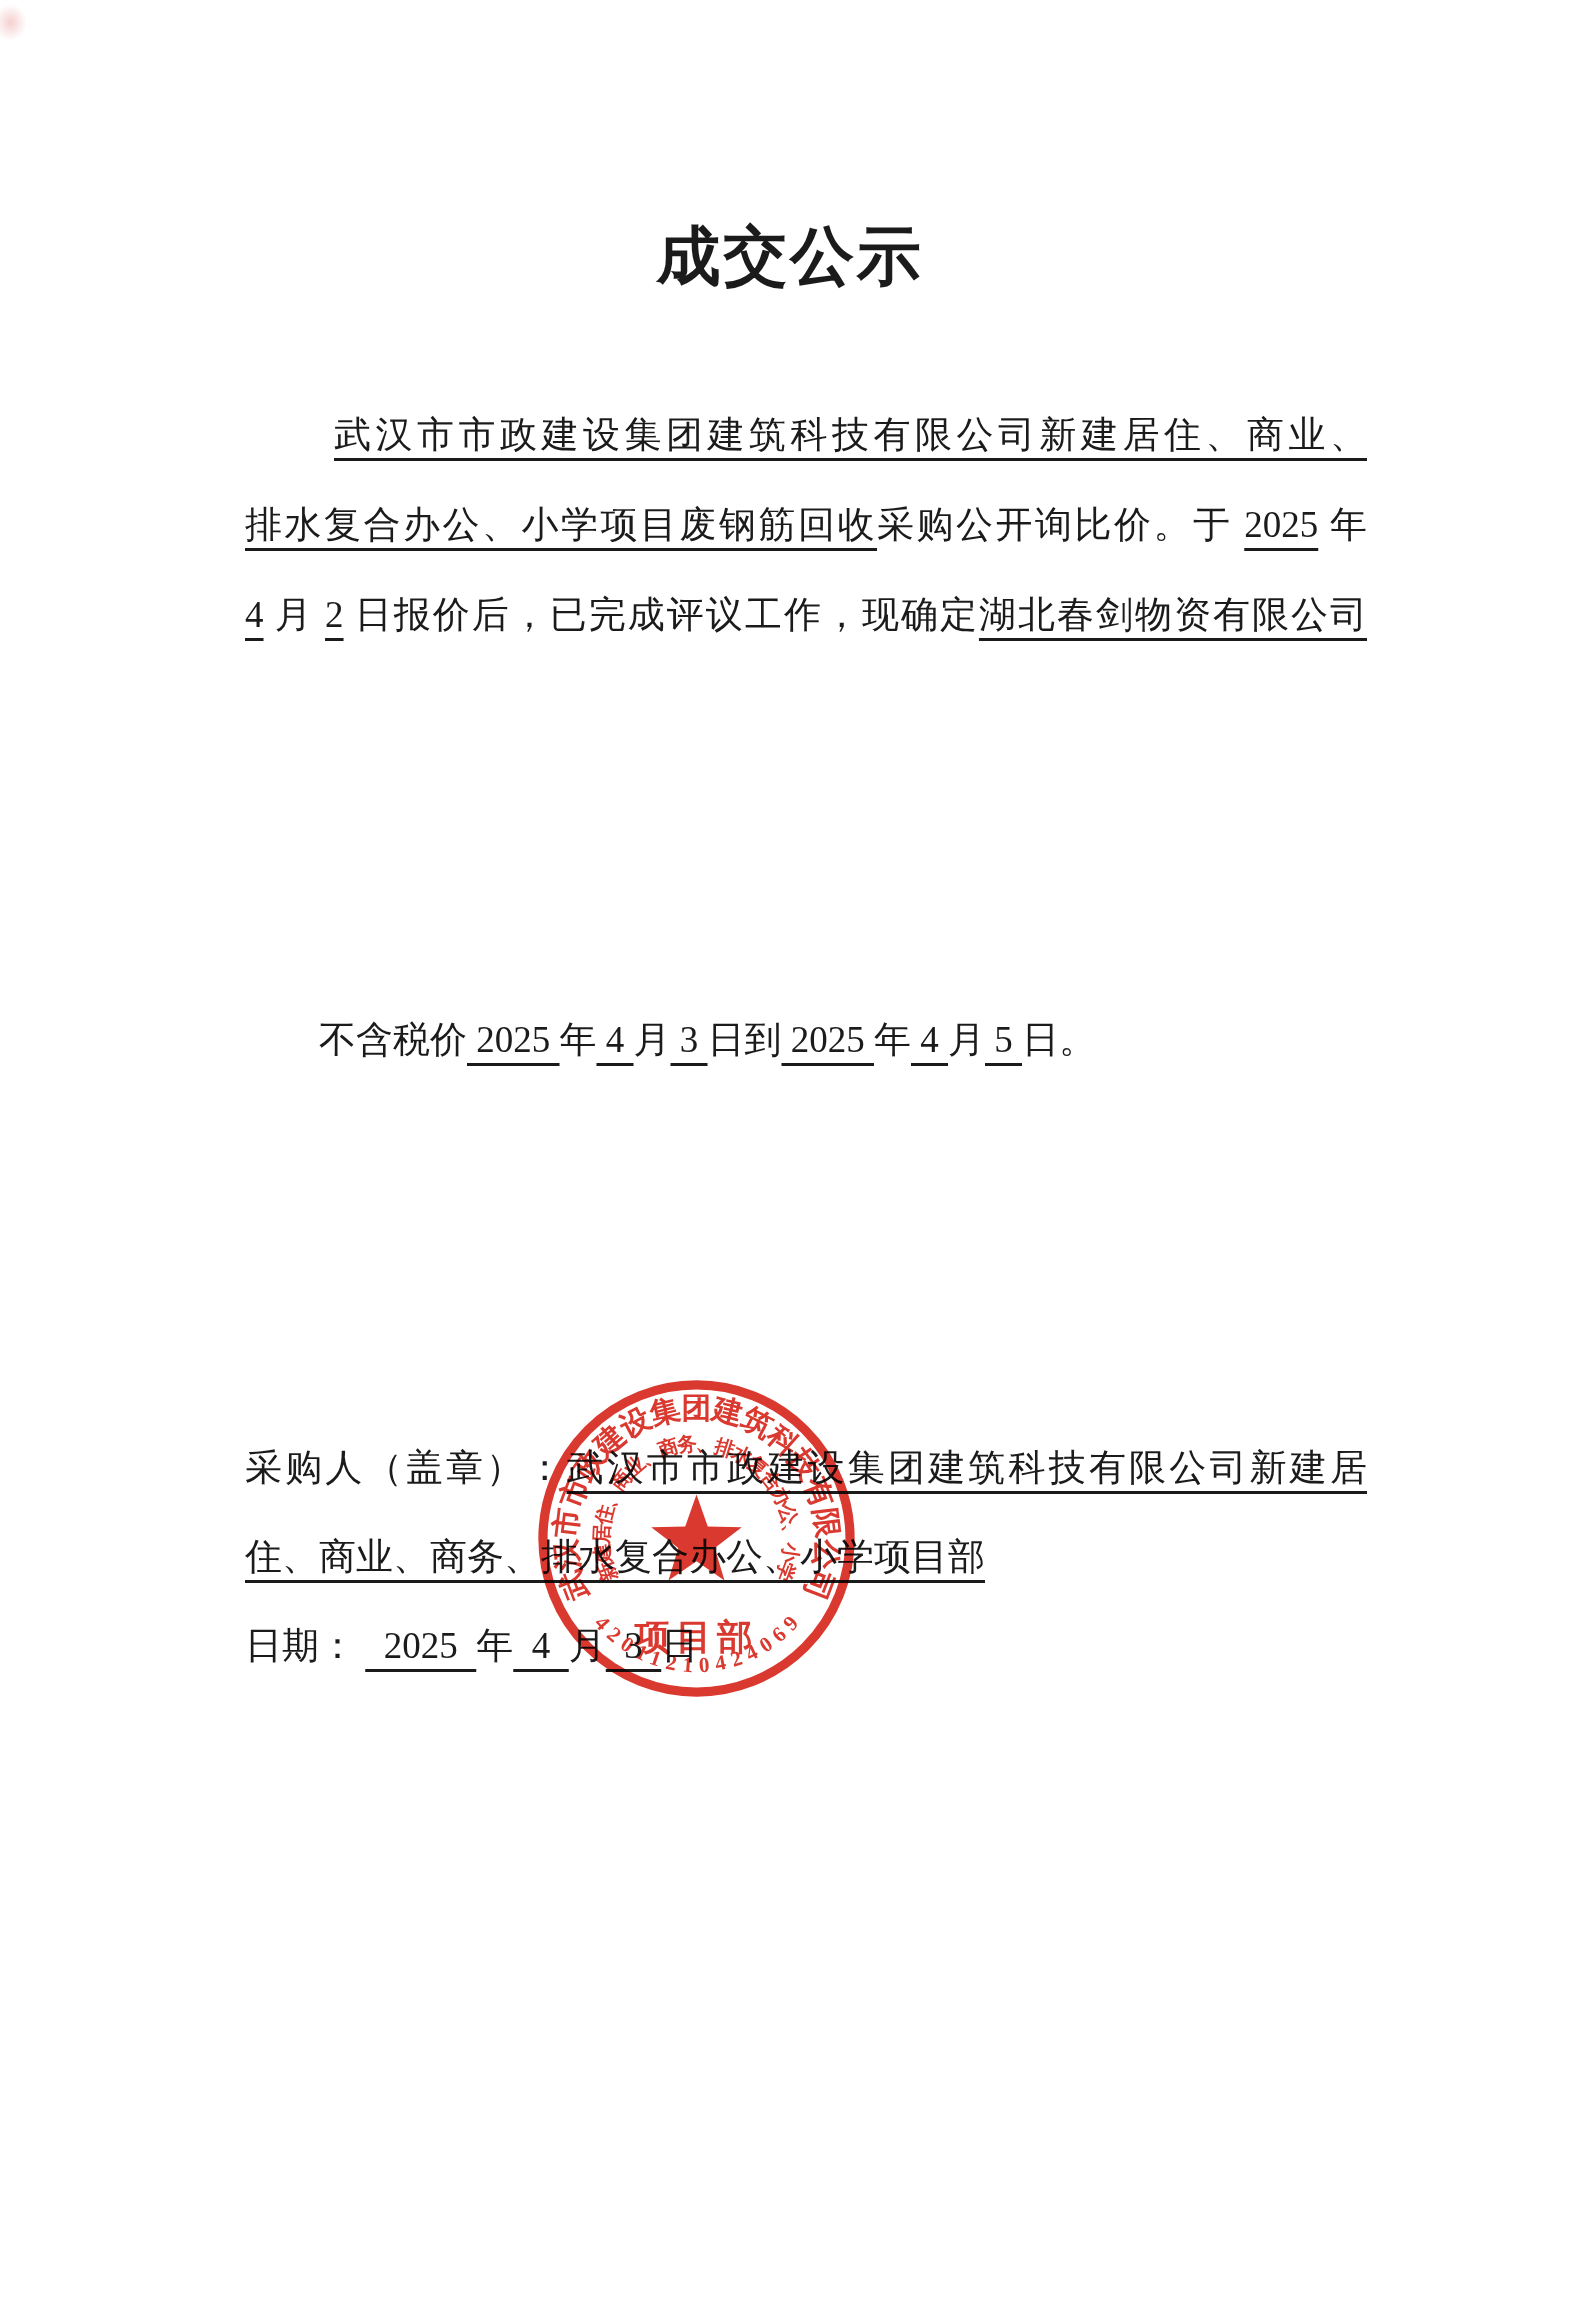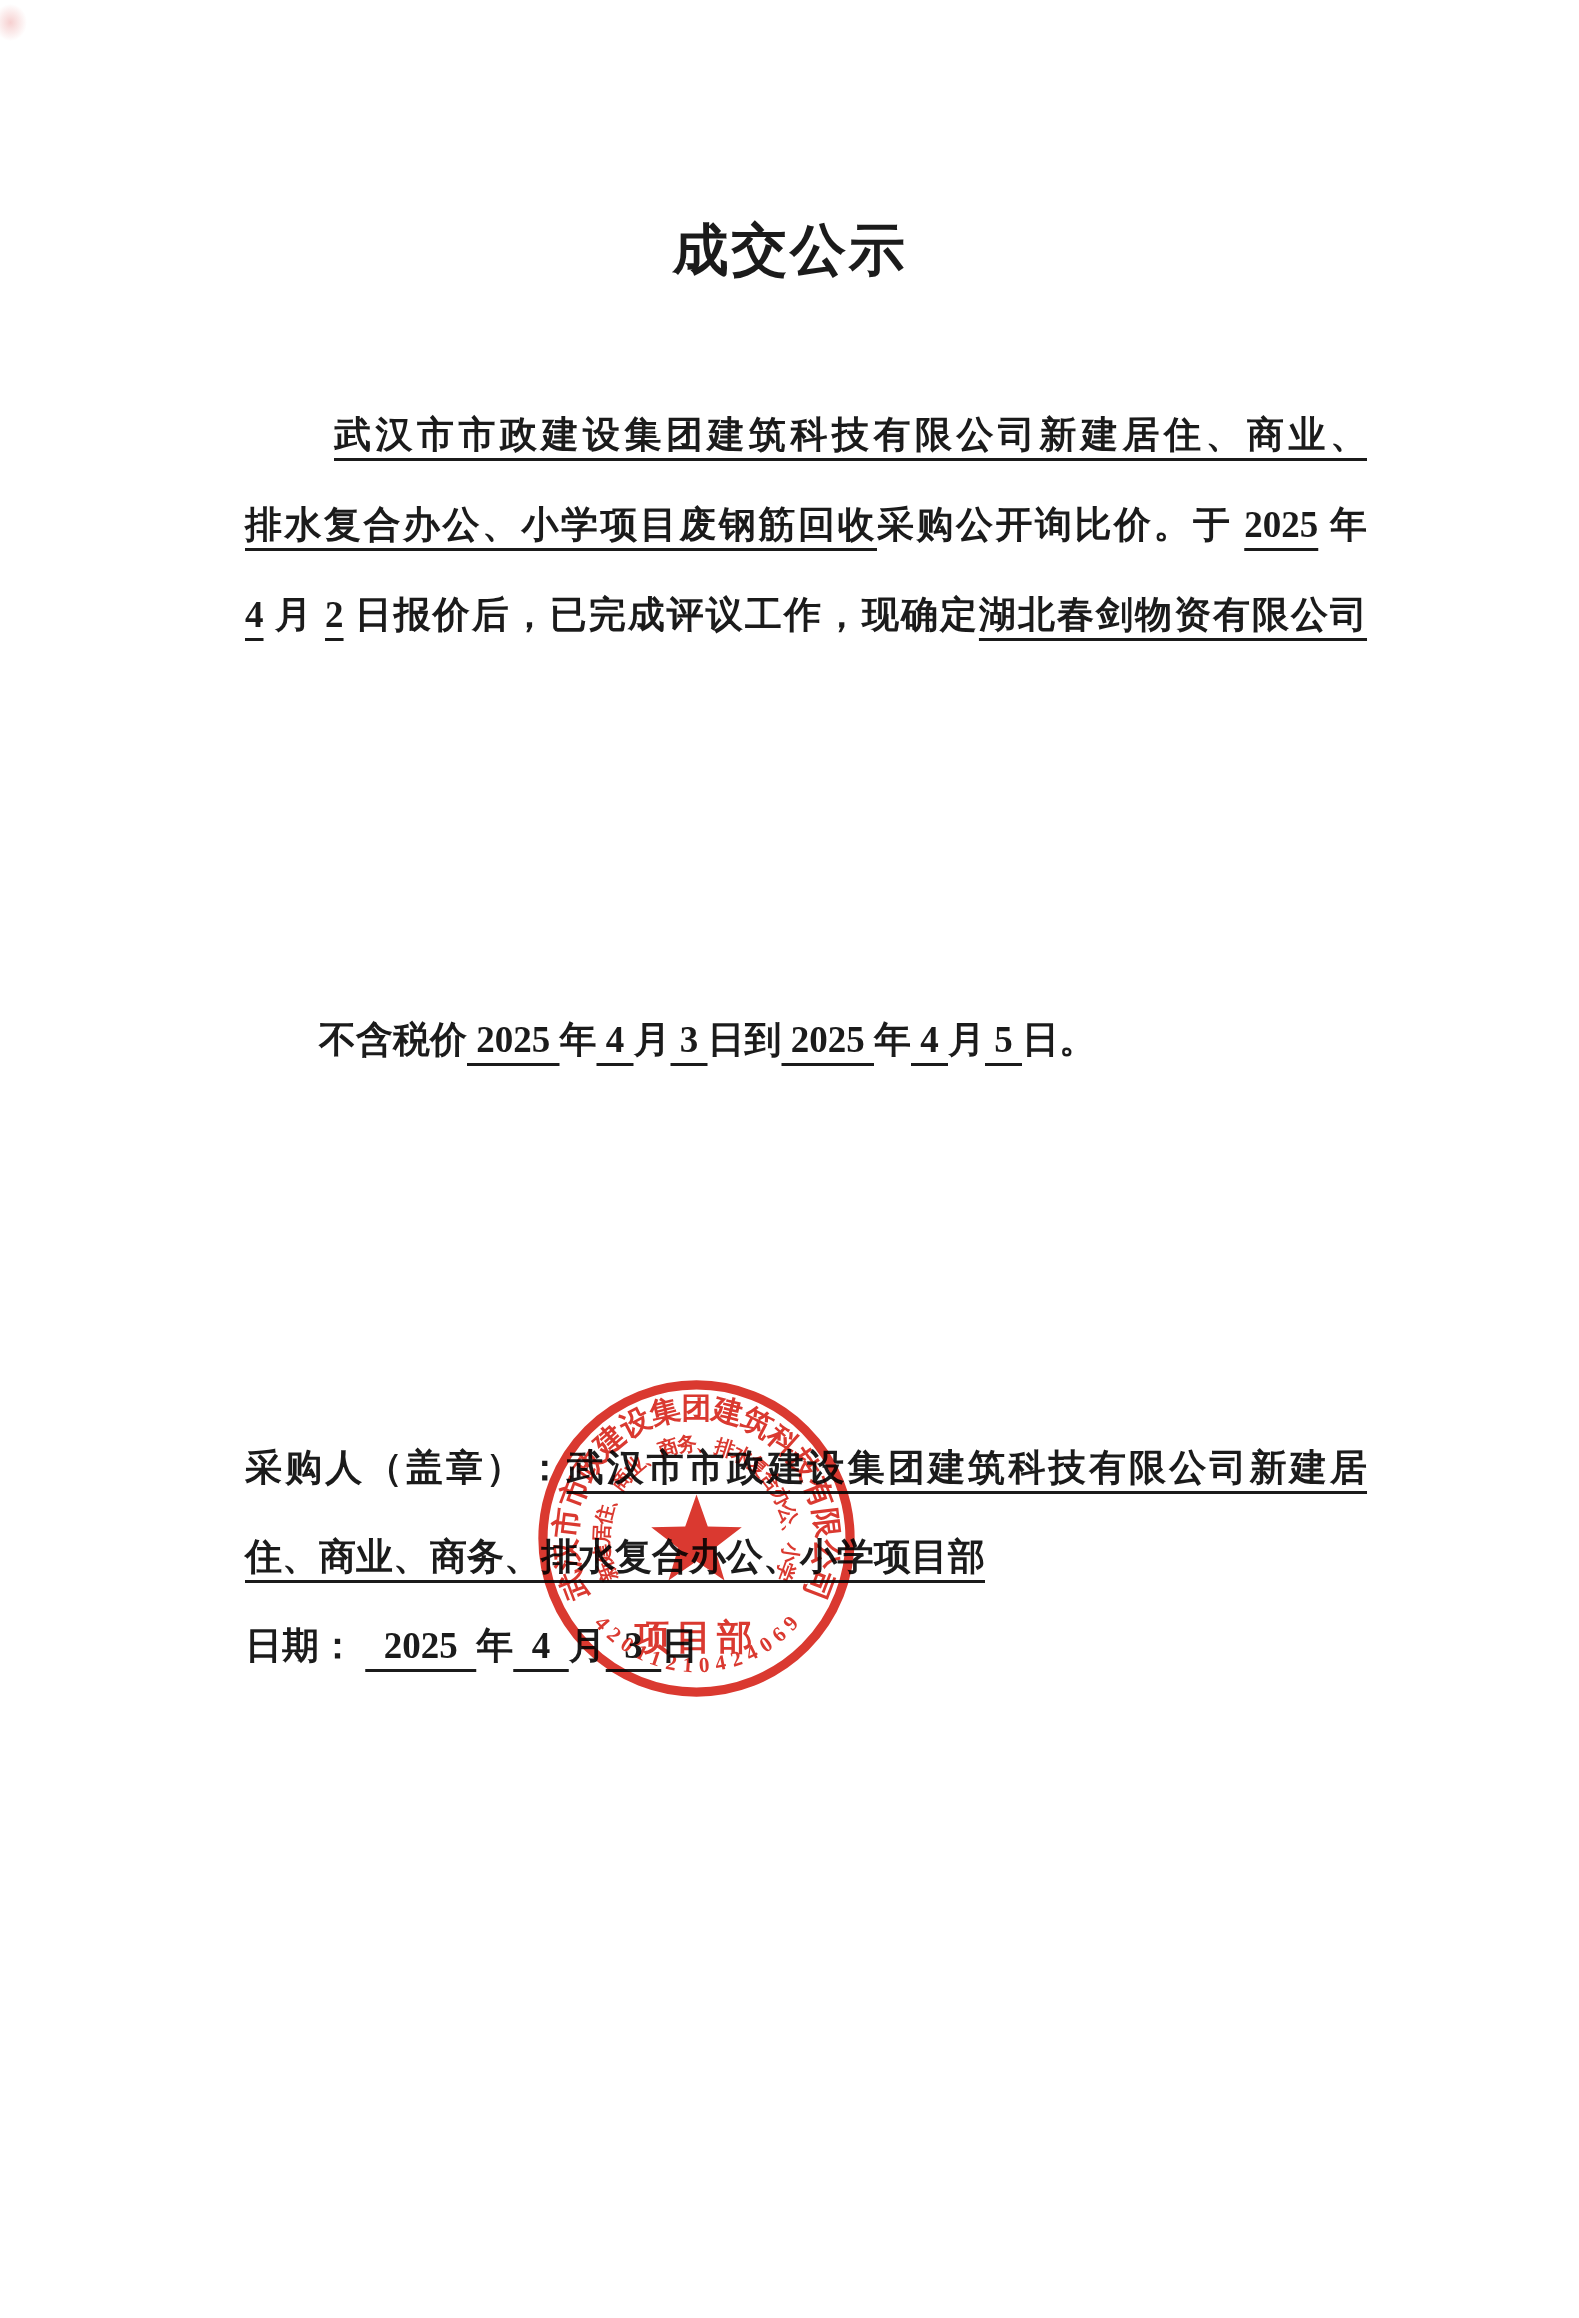--- a/index.html
+++ b/index.html
@@ -13,28 +13,28 @@
     overflow:hidden;
   }
   .smudge{
     position:absolute;left:-5.7px;top:4.3px;width:33px;height:37px;
     background:radial-gradient(closest-side,rgba(235,150,150,.45),rgba(235,150,150,0));
     border-radius:50%;
   }
   .title{
     position:absolute;top:213px;left:0;width:100%;
     margin:0;text-align:center;
-    font-size:56px;font-weight:700;letter-spacing:2.8px;
+    font-size:64px;font-weight:700;letter-spacing:2.8px;
   }
   .body-block{position:absolute;left:245px;top:390px;width:1122px;}
   .notice-block{position:absolute;left:245px;top:995px;width:1122px;}
   .sig-block{position:absolute;left:245px;top:1423px;width:1122px;}
   .line{
     height:90px;line-height:90px;
-    font-size:37px;font-weight:700;
+    font-size:37px;font-weight:400;
     white-space:nowrap;
   }
   .sig-block .line{height:89px;line-height:89px;}
   .just{text-align:justify;text-align-last:justify;}
   .indent1{text-indent:89px;}
   .indent2{text-indent:74px;}
   .tight{letter-spacing:-0.7px;}
   .u{
     text-decoration:underline;
     text-decoration-thickness:2.8px;

